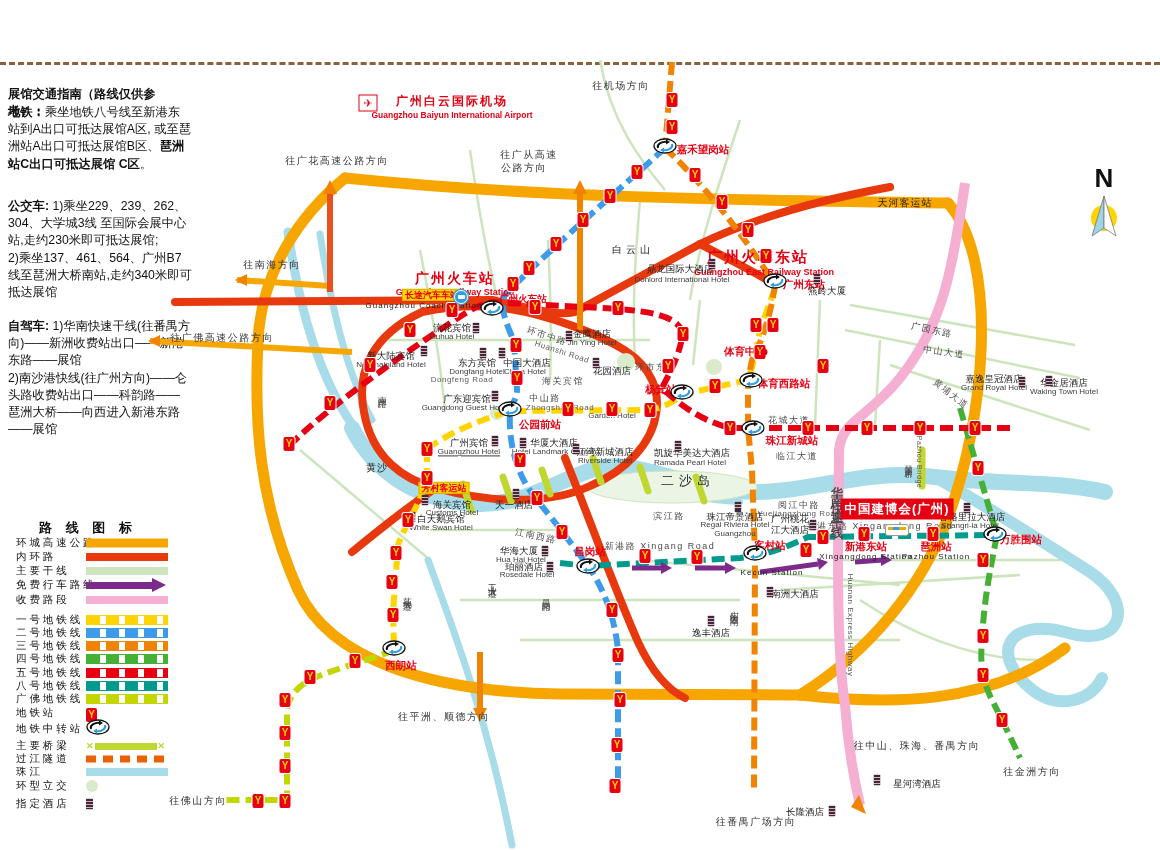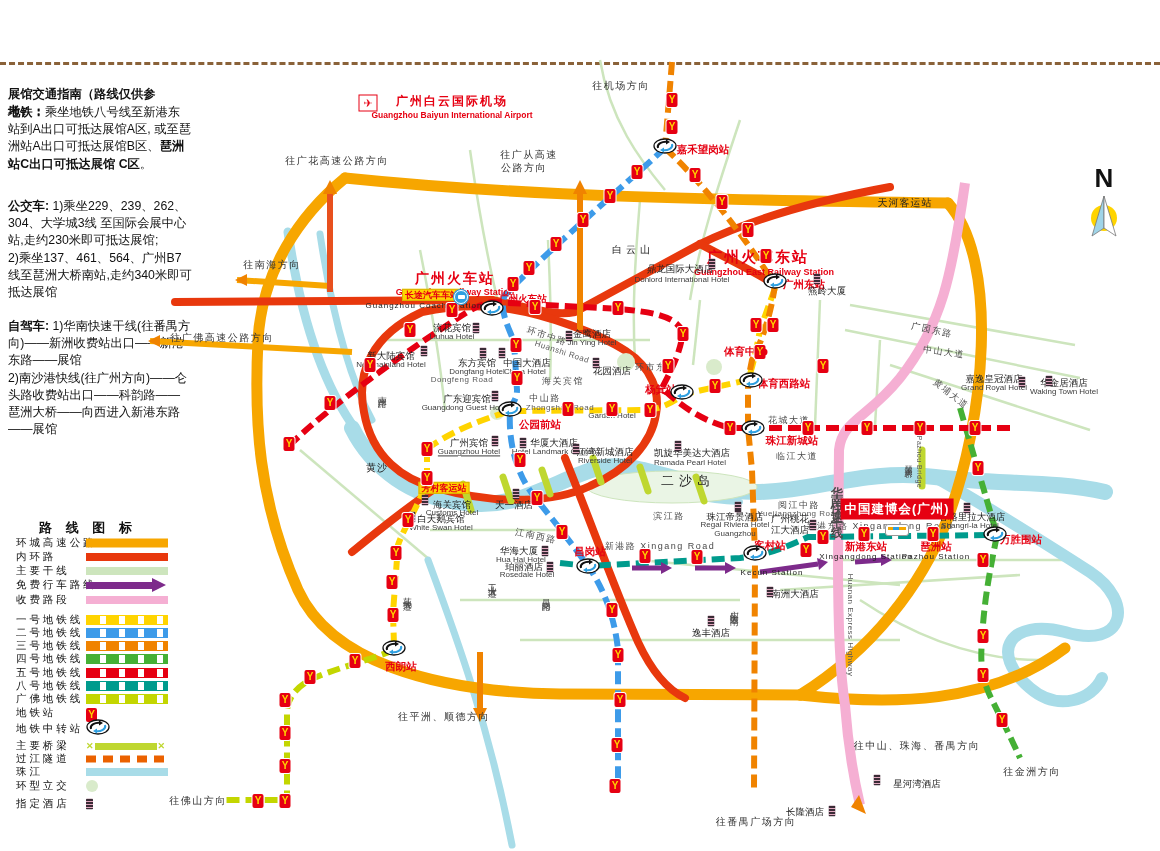--- a/index.html
+++ b/index.html
@@ -191,21 +191,21 @@
       <div class="lbl st" style="transform: translate(-50%, -50%); left: 804px; top: 284px;">广州东站</div>
       <div class="lbl st" style="transform: translate(-50%, -50%); left: 784px; top: 383px;">体育西路站</div>
       <div class="lbl st" style="transform: translate(-50%, -50%); left: 792px; top: 440px;">珠江新城站</div>
       <div class="lbl st" style="transform: translate(-50%, -50%); left: 661px; top: 389px;">杨箕站</div>
       <div class="lbl st" style="transform: translate(-50%, -50%); left: 540px; top: 424px;">公园前站</div>
       <div class="lbl st" style="transform: translate(-50%, -50%); left: 590px; top: 551px;">昌岗站</div>
       <div class="lbl st" style="transform: translate(-50%, -50%); left: 770px; top: 545px;">客村站</div>
       <div class="lbl st" style="transform: translate(-50%, -50%); left: 866px; top: 546px;">新港东站</div>
       <div class="lbl st" style="transform: translate(-50%, -50%); left: 936px; top: 546px;">琶洲站</div>
       <div class="lbl st" style="transform: translate(-50%, -50%); left: 1021px; top: 539px;">万胜围站</div>
-      <div class="lbl st" style="transform: translate(-50%, -50%); left: 401px; top: 666px;">西朗站</div>
+      <div class="lbl st" style="transform: translate(-50%, -50%); left: 401px; top: 666px; font-family: Liberation Mono, monospace;">西朗站</div>
       <div class="lbl st" style="transform: translate(-50%, -50%); left: 745px; top: 351px;">体育中心</div>
       <div class="lbl stbig" style="font-size: 14px; transform: translate(-50%, -50%); left: 455px; top: 278px; letter-spacing: 2px;">广州火车站</div>
       <div class="lbl sten" style="transform: translate(-50%, -50%); left: 455px; top: 292px;">Guangzhou Railway Station</div>
       <div class="lbl stbig" style="font-size: 15px; transform: translate(-50%, -50%); left: 758px; top: 257px; letter-spacing: 2px;">广州火车东站</div>
       <div class="lbl sten" style="transform: translate(-50%, -50%); left: 764px; top: 272px;">Guangzhou East Railway Station</div>
       <div class="lbl blk" style="transform: translate(-50%, -50%); left: 905px; top: 203px;">天河客运站</div>
       <div class="lbl blk" style="letter-spacing: 4px; transform: translate(-50%, -50%); left: 633px; top: 250px;">白云山</div>
       <div class="lbl blk" style="font-size: 13px; letter-spacing: 5px; transform: translate(-50%, -50%); left: 688px; top: 481px;">二沙岛</div>
       <div class="lbl blk" style="transform: translate(-50%, -50%); left: 377px; top: 468px;">黄沙</div>
       <div class="lbl blk" style="font-size: 8px; transform: translate(-50%, -50%); left: 772px; top: 573px;">Kecun Station</div>

